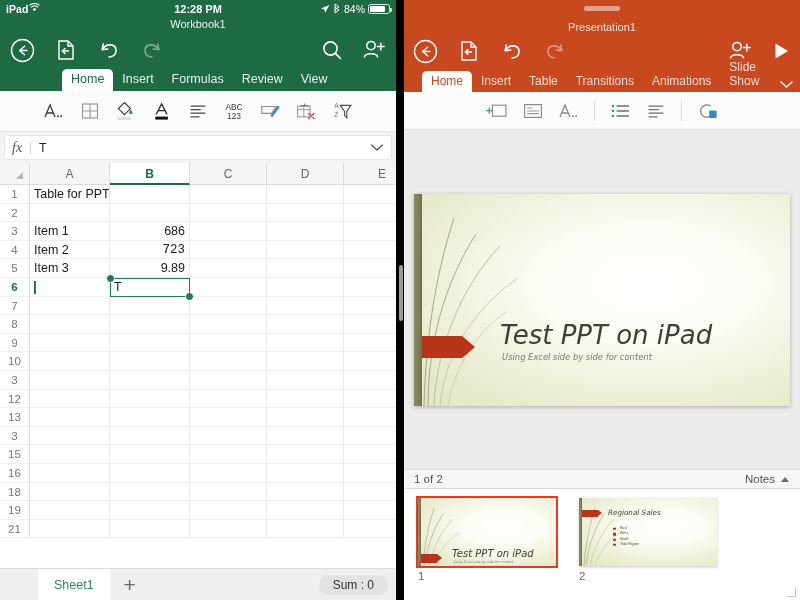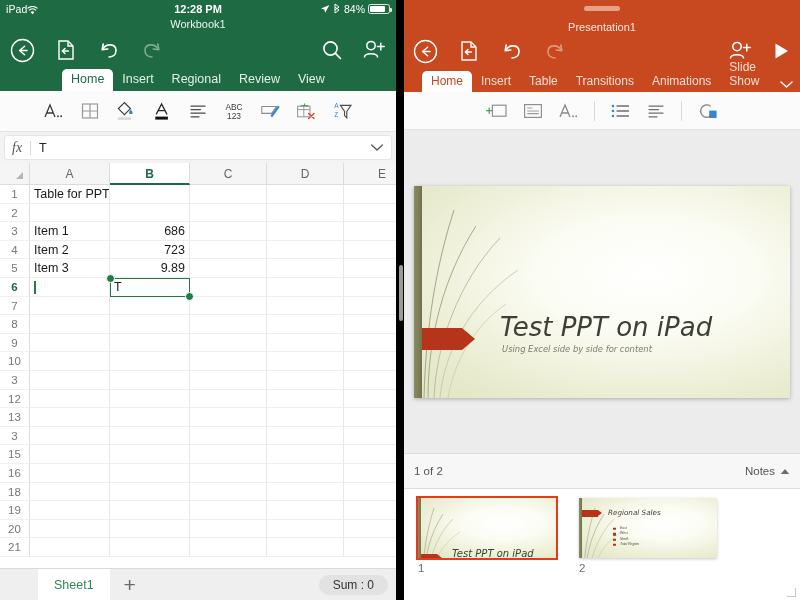--- a/index.html
+++ b/index.html
@@ -14,21 +14,21 @@
   #excel-pane {
     width: 396px; height: 600px; position: relative;
     background: #fff; display: flex; flex-direction: column;
   }
   .xl-green { background: #1e6b43; }
 
   .statusbar {
     height: 17px; display: flex; align-items: center;
     padding: 0 6px; color: #fff; font-size: 10.5px; position: relative;
   }
-  .sb-left { display: flex; align-items: flex-end; gap: 0; }
+  .sb-left { display: flex; align-items: flex-start; gap: 0; font-weight: bold; }
   .sb-ipad { font-size: 10.5px; letter-spacing: .1px; }
   .sb-center {
     position: absolute; left: 0; right: 0; text-align: center;
     font-size: 11px; font-weight: bold; pointer-events: none;
   }
   .sb-right {
     margin-left: auto; display: flex; align-items: center;
     gap: 3px; font-size: 10.5px; position: relative; z-index: 2;
   }
   .batt {
@@ -210,33 +210,33 @@
   .slide .bullets li {
     list-style: none; color: #4a4a3c; position: relative;
     padding-left: 7px; white-space: nowrap;
   }
   .slide .bullets li::before {
     content: ""; position: absolute; left: 0; top: 50%;
     transform: translateY(-50%); width: 2.5px; height: 2.5px; background: #b5341a;
   }
 
   .notesbar {
-    height: 36px; background: #f7f7f7; border-top: 1px solid #dcdcdc;
+    height: 20px; background: #f7f7f7; border-top: 1px solid #dcdcdc;
     border-bottom: 1px solid #dcdcdc; display: flex; align-items: center;
     padding: 0 10px; font-size: 11.5px; color: #555;
   }
   .notesbar .nr { margin-left: auto; display: flex; align-items: center; gap: 5px; }
 
   #thumbstrip {
     height: 111px; background: #fff; display: flex; align-items: flex-start;
     padding: 9px 0 0 14px; gap: 23px; position: relative;
   }
   .thumb-item { position: relative; }
   .thumb {
-    width: 138px; height: 60px; position: relative; overflow: hidden;
+    width: 138px; height: 68px; position: relative; overflow: hidden;
   }
   .thumb-sel { outline: 2.5px solid #e8391b; }
   .thumb-num { font-size: 11.5px; color: #6a6a6a; margin-top: 4px; }
   #resize-corner {
     position: absolute; right: 4px; bottom: 3px; width: 9px; height: 9px;
     border-right: 1.5px solid #c6c6c6; border-bottom: 1.5px solid #c6c6c6;
   }
   svg { display: block; }
 </style>
 <style>.arrow[data-ah="0"]::after{border-width:11px 0 11px 13.64px;}.arrow[data-ah="1"]::after{border-width:4.5px 0 4.5px 5.58px;}.arrow[data-ah="2"]::after{border-width:3.5px 0 3.5px 4.34px;}</style></head>
@@ -320,21 +320,21 @@
             <path d="M2.4 18.6 C2.4 13.6 15.6 13.6 15.6 18.6" stroke="#fff" stroke-width="1.5" fill="none"></path>
             <path d="M18.8 4.2 V11 M15.4 7.6 H22.2" stroke="#fff" stroke-width="1.5" stroke-linecap="round"></path>
           </svg>
         </span>
       </div>
     </div>
 
     <div class="tabrow xl-green">
       <div class="tab active">Home</div>
       <div class="tab">Insert</div>
-      <div class="tab">Regional</div>
+      <div class="tab">Formulas</div>
       <div class="tab">Review</div>
       <div class="tab">View</div>
     </div>
 
     <div class="ribbon">
       <span class="rib-ic">
         <svg width="22" height="20" viewBox="0 0 22 20">
           <path d="M2 16 L7 4 L12 16 M4 12 H10" stroke="#3b3b3b" stroke-width="1.3" fill="none"></path>
           <circle cx="15" cy="15.3" r=".95" fill="#3b3b3b"></circle>
             <circle cx="18.2" cy="15.3" r=".95" fill="#3b3b3b"></circle>
@@ -436,21 +436,21 @@
             <div class="rh">3</div>
             <div class="cell" style="width: 80px; min-width: 80px;">Item 1</div>
             <div class="cell num" style="width: 80px; min-width: 80px;">686</div>
             <div class="cell" style="width: 77px; min-width: 77px;"></div>
             <div class="cell" style="width: 77px; min-width: 77px;"></div>
             <div class="cell" style="width: 77px; min-width: 77px;"></div>
           </div>
           <div class="grow">
             <div class="rh">4</div>
             <div class="cell" style="width: 80px; min-width: 80px;">Item 2</div>
-            <div class="cell num" style="width: 80px; min-width: 80px;">723</div>
+            <div class="cell num" style="width: 80px; min-width: 80px; font-family: Liberation Mono, monospace;">723</div>
             <div class="cell" style="width: 77px; min-width: 77px;"></div>
             <div class="cell" style="width: 77px; min-width: 77px;"></div>
             <div class="cell" style="width: 77px; min-width: 77px;"></div>
           </div>
           <div class="grow">
             <div class="rh">5</div>
             <div class="cell" style="width: 80px; min-width: 80px;">Item 3</div>
             <div class="cell num" style="width: 80px; min-width: 80px;">9.89</div>
             <div class="cell" style="width: 77px; min-width: 77px;"></div>
             <div class="cell" style="width: 77px; min-width: 77px;"></div>
@@ -547,28 +547,20 @@
           <div class="grow">
             <div class="rh">18</div>
             <div class="cell" style="width: 80px; min-width: 80px;"></div>
             <div class="cell" style="width: 80px; min-width: 80px;"></div>
             <div class="cell" style="width: 77px; min-width: 77px;"></div>
             <div class="cell" style="width: 77px; min-width: 77px;"></div>
             <div class="cell" style="width: 77px; min-width: 77px;"></div>
           </div>
           <div class="grow">
             <div class="rh">19</div>
-            <div class="cell" style="width: 80px; min-width: 80px;"></div>
-            <div class="cell" style="width: 80px; min-width: 80px;"></div>
-            <div class="cell" style="width: 77px; min-width: 77px;"></div>
-            <div class="cell" style="width: 77px; min-width: 77px;"></div>
-            <div class="cell" style="width: 77px; min-width: 77px;"></div>
-          </div>
-          <div class="grow">
-            <div class="rh">20</div>
             <div class="cell" style="width: 80px; min-width: 80px;"></div>
             <div class="cell" style="width: 80px; min-width: 80px;"></div>
             <div class="cell" style="width: 77px; min-width: 77px;"></div>
             <div class="cell" style="width: 77px; min-width: 77px;"></div>
             <div class="cell" style="width: 77px; min-width: 77px;"></div>
           </div>
           <div class="grow">
             <div class="rh">21</div>
             <div class="cell" style="width: 80px; min-width: 80px;"></div>
             <div class="cell" style="width: 80px; min-width: 80px;"></div>

